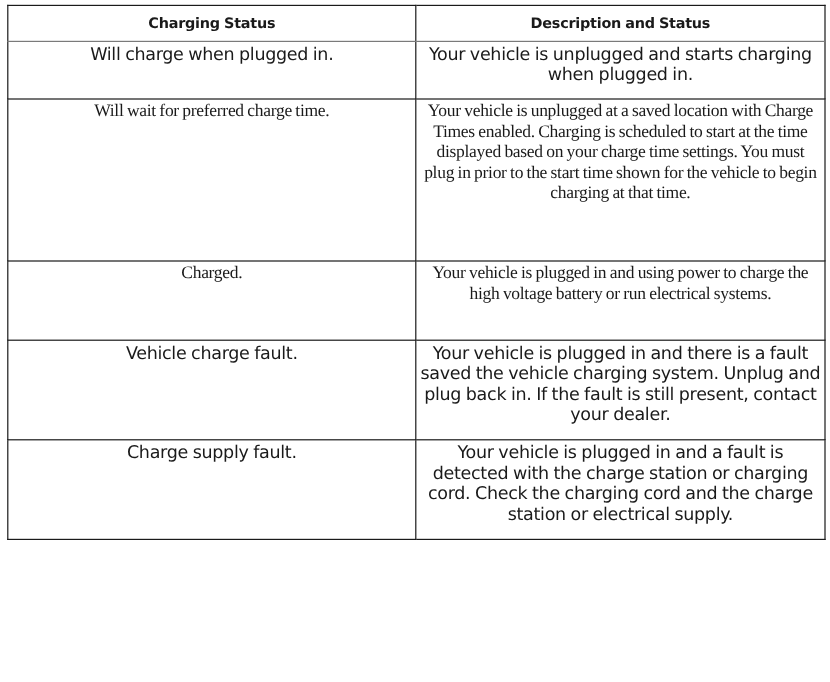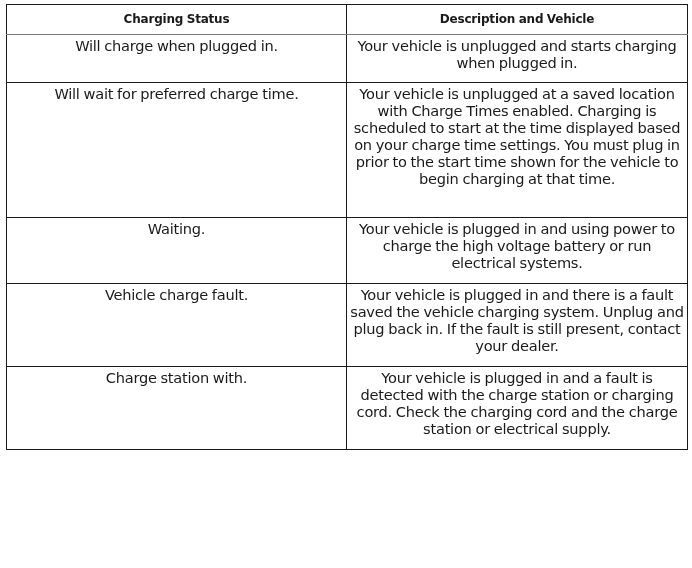--- a/index.html
+++ b/index.html
@@ -44,53 +44,53 @@
       letter-spacing: -0.2px;
     }
     td { padding-top: 2px; }
     tr.r1 td { height: 45px; }
     tr.r2 td { height: 132px; }
     tr.r3 td { height: 80px; }
     tr.r4 td { height: 63px; }
     tr.r5 td { height: 27px; }
     tr.r6 td { height: 80px; }
     tr.r7 td { height: 80px; }
-    tr.r2 td, tr.r3 td, tr.r4 td { border-top-color: #7a7a7a; }
+    tr.r2 td, tr.r3 td, tr.r4 td { border-top-color: #7a7a7a; font-family: Liberation Serif, serif; }
     thead th { border-bottom-color: #7a7a7a; }
     td.desc { padding-left: 3px; padding-right: 3px; }
   </style>
 </head>
 <body>
 
 <table class="status-table">
   <colgroup>
       <col class="c1">
       <col class="c2">
     </colgroup>
   <thead>
     <tr>
       <th>Charging Status</th>
-      <th>Description and Vehicle</th>
+      <th>Description and Status</th>
     </tr>
   </thead>
   <tbody>
     <tr class="r1">
       <td>Will charge when plugged in.</td>
       <td class="desc">Your vehicle is unplugged and starts char­ging when plugged in.</td>
     </tr>
     <tr class="r2">
       <td>Will wait for preferred charge time.</td>
       <td class="desc">Your vehicle is unplugged at a saved loca­tion with Charge Times enabled. Charging is scheduled to start at the time displayed based on your charge time settings. You must plug in prior to the start time shown for the vehicle to begin charging at that time.</td>
     </tr>
     <tr class="r4">
-      <td>Waiting.</td>
+      <td>Charged.</td>
       <td class="desc">Your vehicle is plugged in and using power to charge the high voltage battery or run electrical systems.</td>
     </tr>
     <tr class="r6">
       <td>Vehicle charge fault.</td>
       <td class="desc">Your vehicle is plugged in and there is a fault saved the vehicle charging system. Unplug and plug back in. If the fault is still present, contact your dealer.</td>
     </tr>
     <tr class="r7">
-      <td>Charge station with.</td>
+      <td>Charge supply fault.</td>
       <td class="desc">Your vehicle is plugged in and a fault is detected with the charge station or char­ging cord. Check the charging cord and the charge station or electrical supply.</td>
     </tr>
   </tbody>
 </table>
 
 </body></html>

